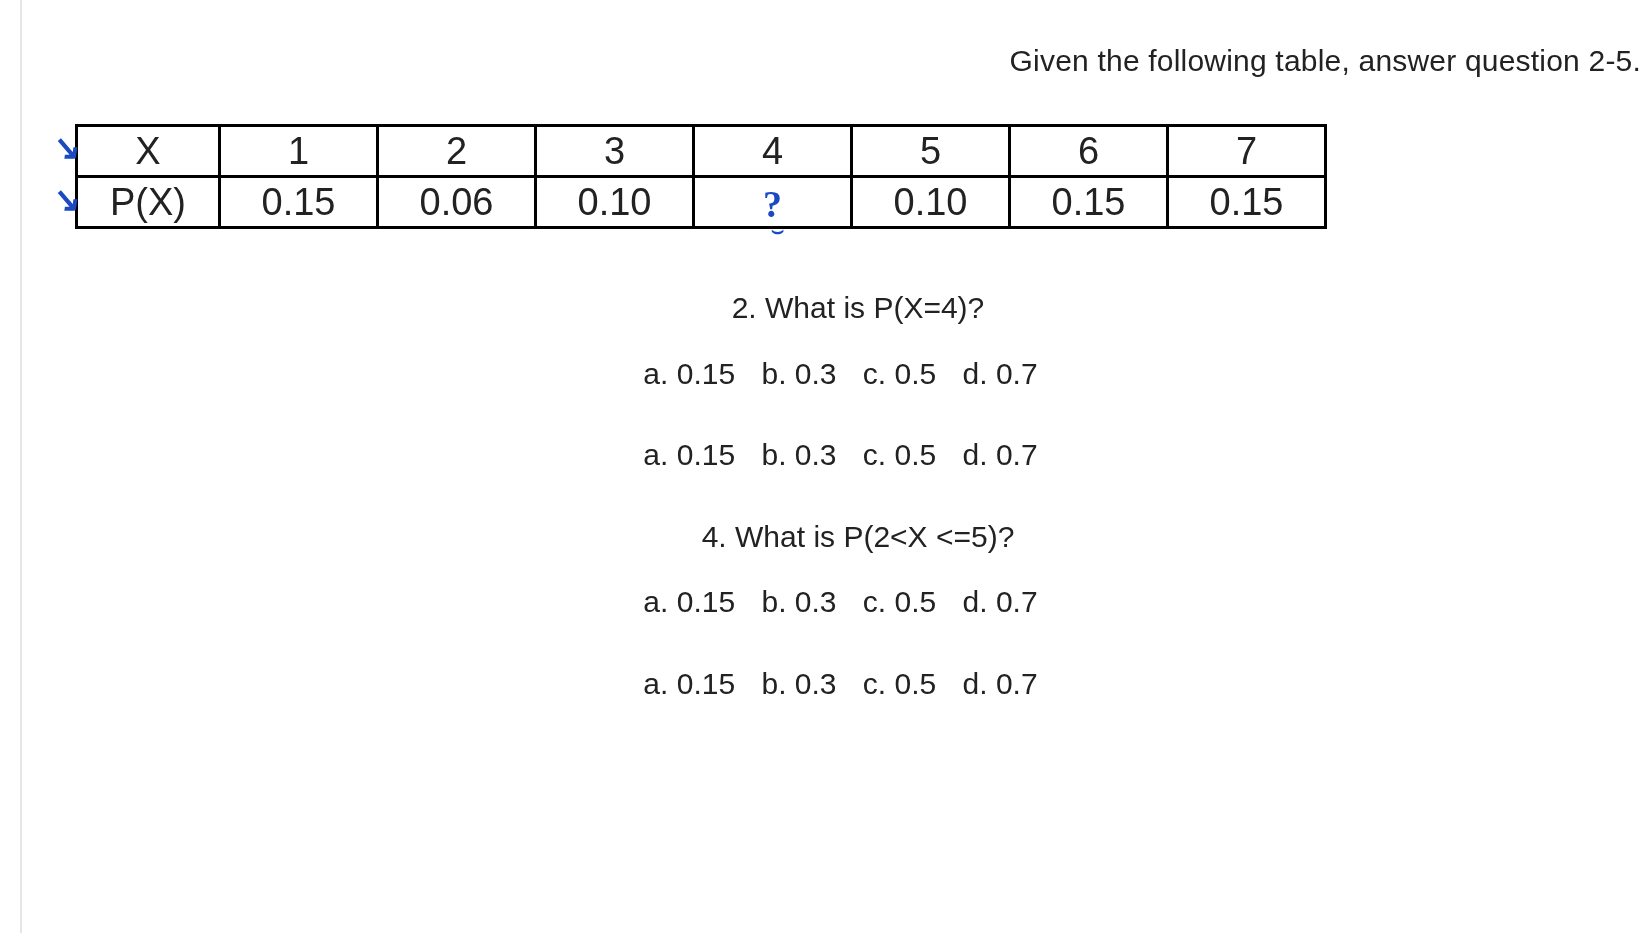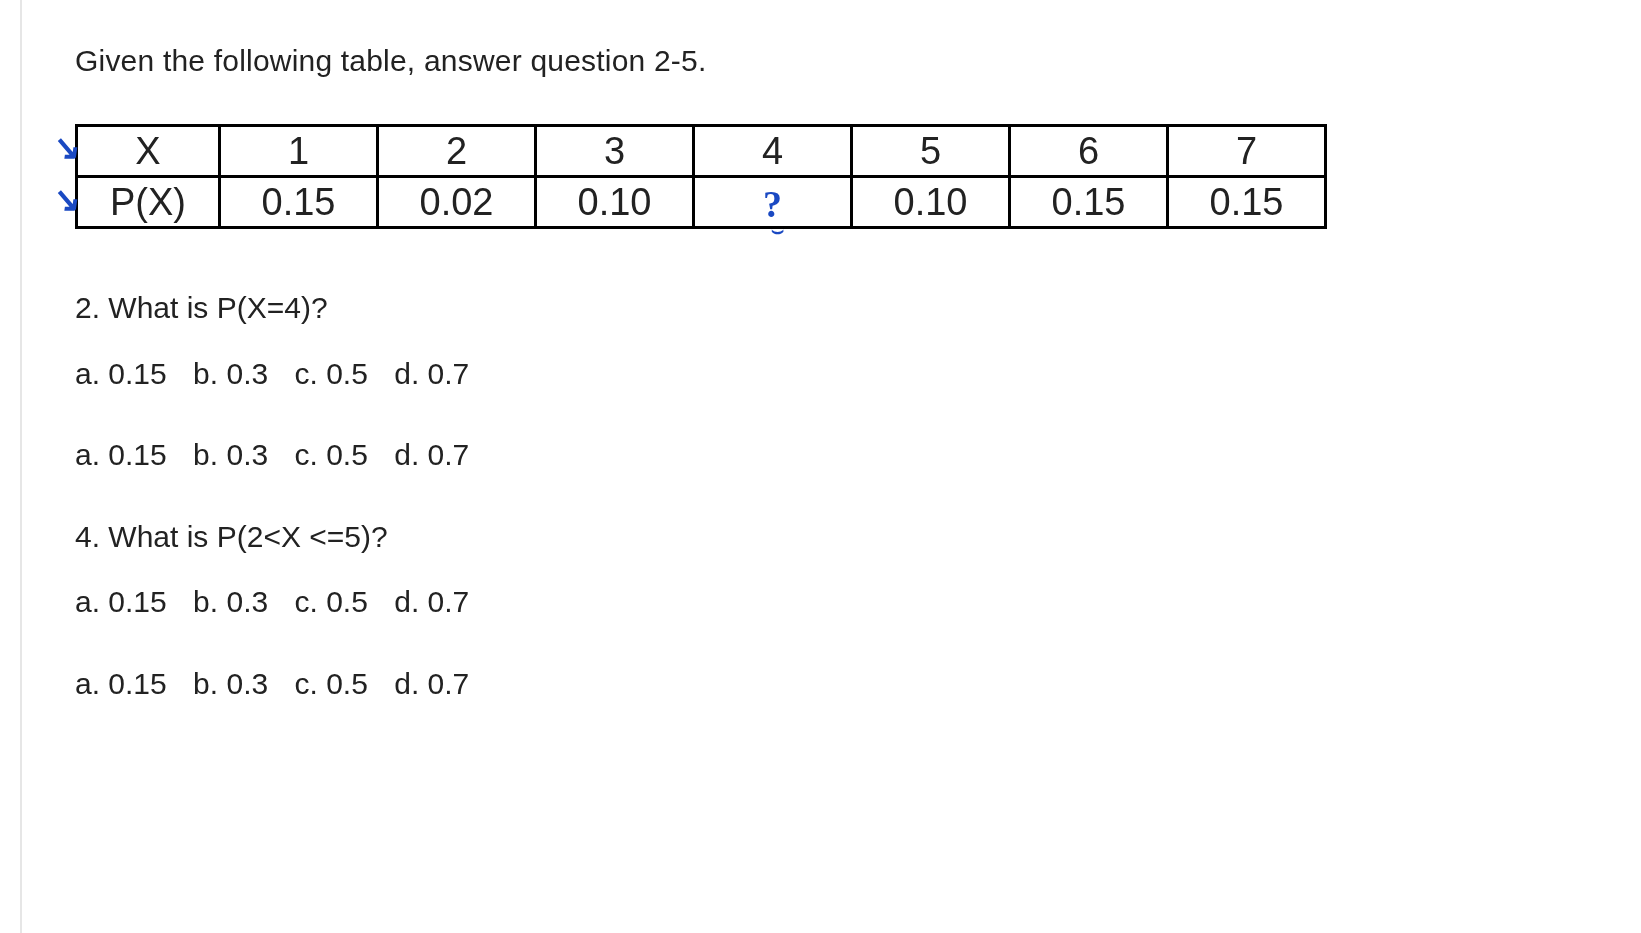--- a/index.html
+++ b/index.html
@@ -21,20 +21,21 @@
     left: 20px;
     top: 0;
     bottom: 0;
     width: 2px;
     background: #e6e6e6;
   }
   .intro {
     font-size: 30px;
     margin-bottom: 46px;
     letter-spacing: 0.2px;
+    text-align: right;
   }
   .table-wrap {
     position: relative;
     margin-bottom: 60px;
   }
   .arrow {
     position: absolute;
     font-size: 34px;
     color: #1a49c2;
     font-weight: bold;
@@ -75,20 +76,21 @@
     left: 50%;
     top: 100%;
     transform: translate(-12%, -6px);
     color: #1a49c2;
     font-size: 20px;
     font-weight: bold;
   }
   .q-block {
     font-size: 30px;
     line-height: 1.25;
+    text-align: center;
   }
   .q-block .q {
     margin: 0 0 28px 0;
   }
   .q-block .opts {
     margin: 0 17px 44px 0;
   }
   .q-block .opts span {
     margin-right: 18px;
   }
@@ -114,21 +116,21 @@
         <td class="col">2</td>
         <td class="col">3</td>
         <td class="col">4</td>
         <td class="col">5</td>
         <td class="col">6</td>
         <td class="col">7</td>
       </tr>
       <tr>
         <td class="hdr">P(X)</td>
         <td class="col">0.15</td>
-        <td class="col">0.02</td>
+        <td class="col">0.06</td>
         <td class="col">0.10</td>
         <td class="col qmark-cell">
           <span class="qmark">?</span>
           <span class="qtick">⌣</span>
         </td>
         <td class="col">0.10</td>
         <td class="col">0.15</td>
         <td class="col">0.15</td>
       </tr>
     </tbody>

